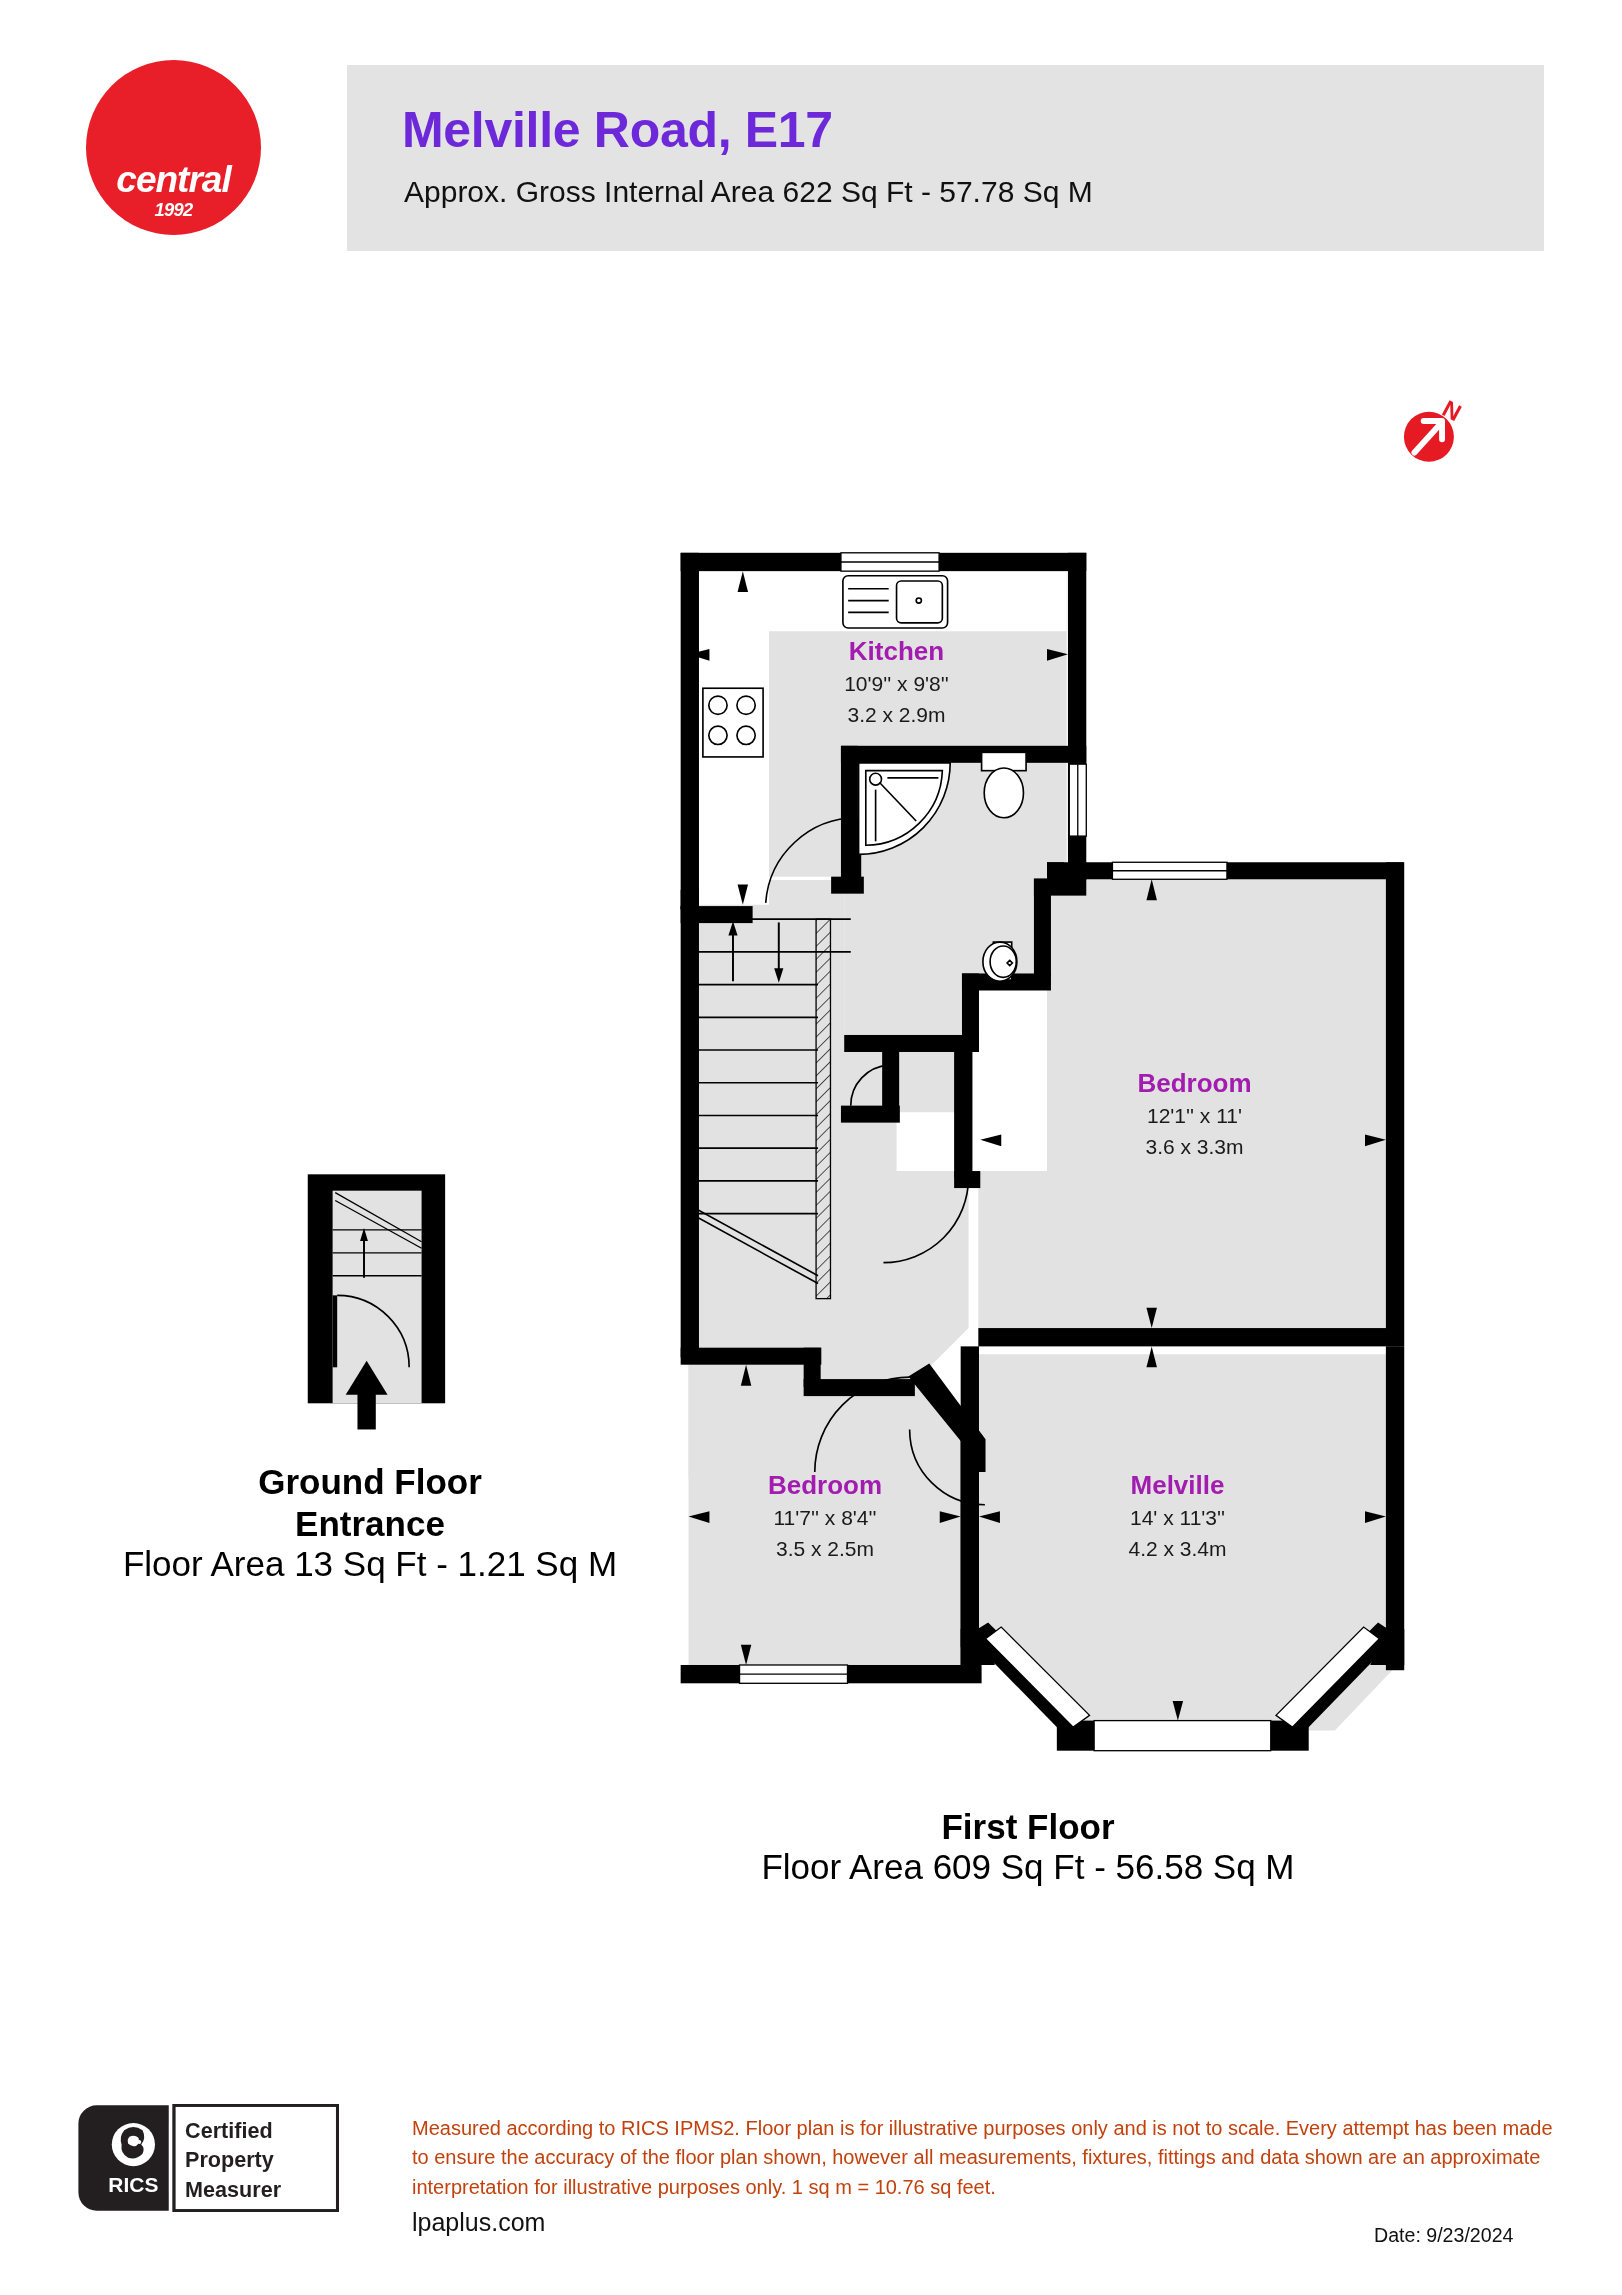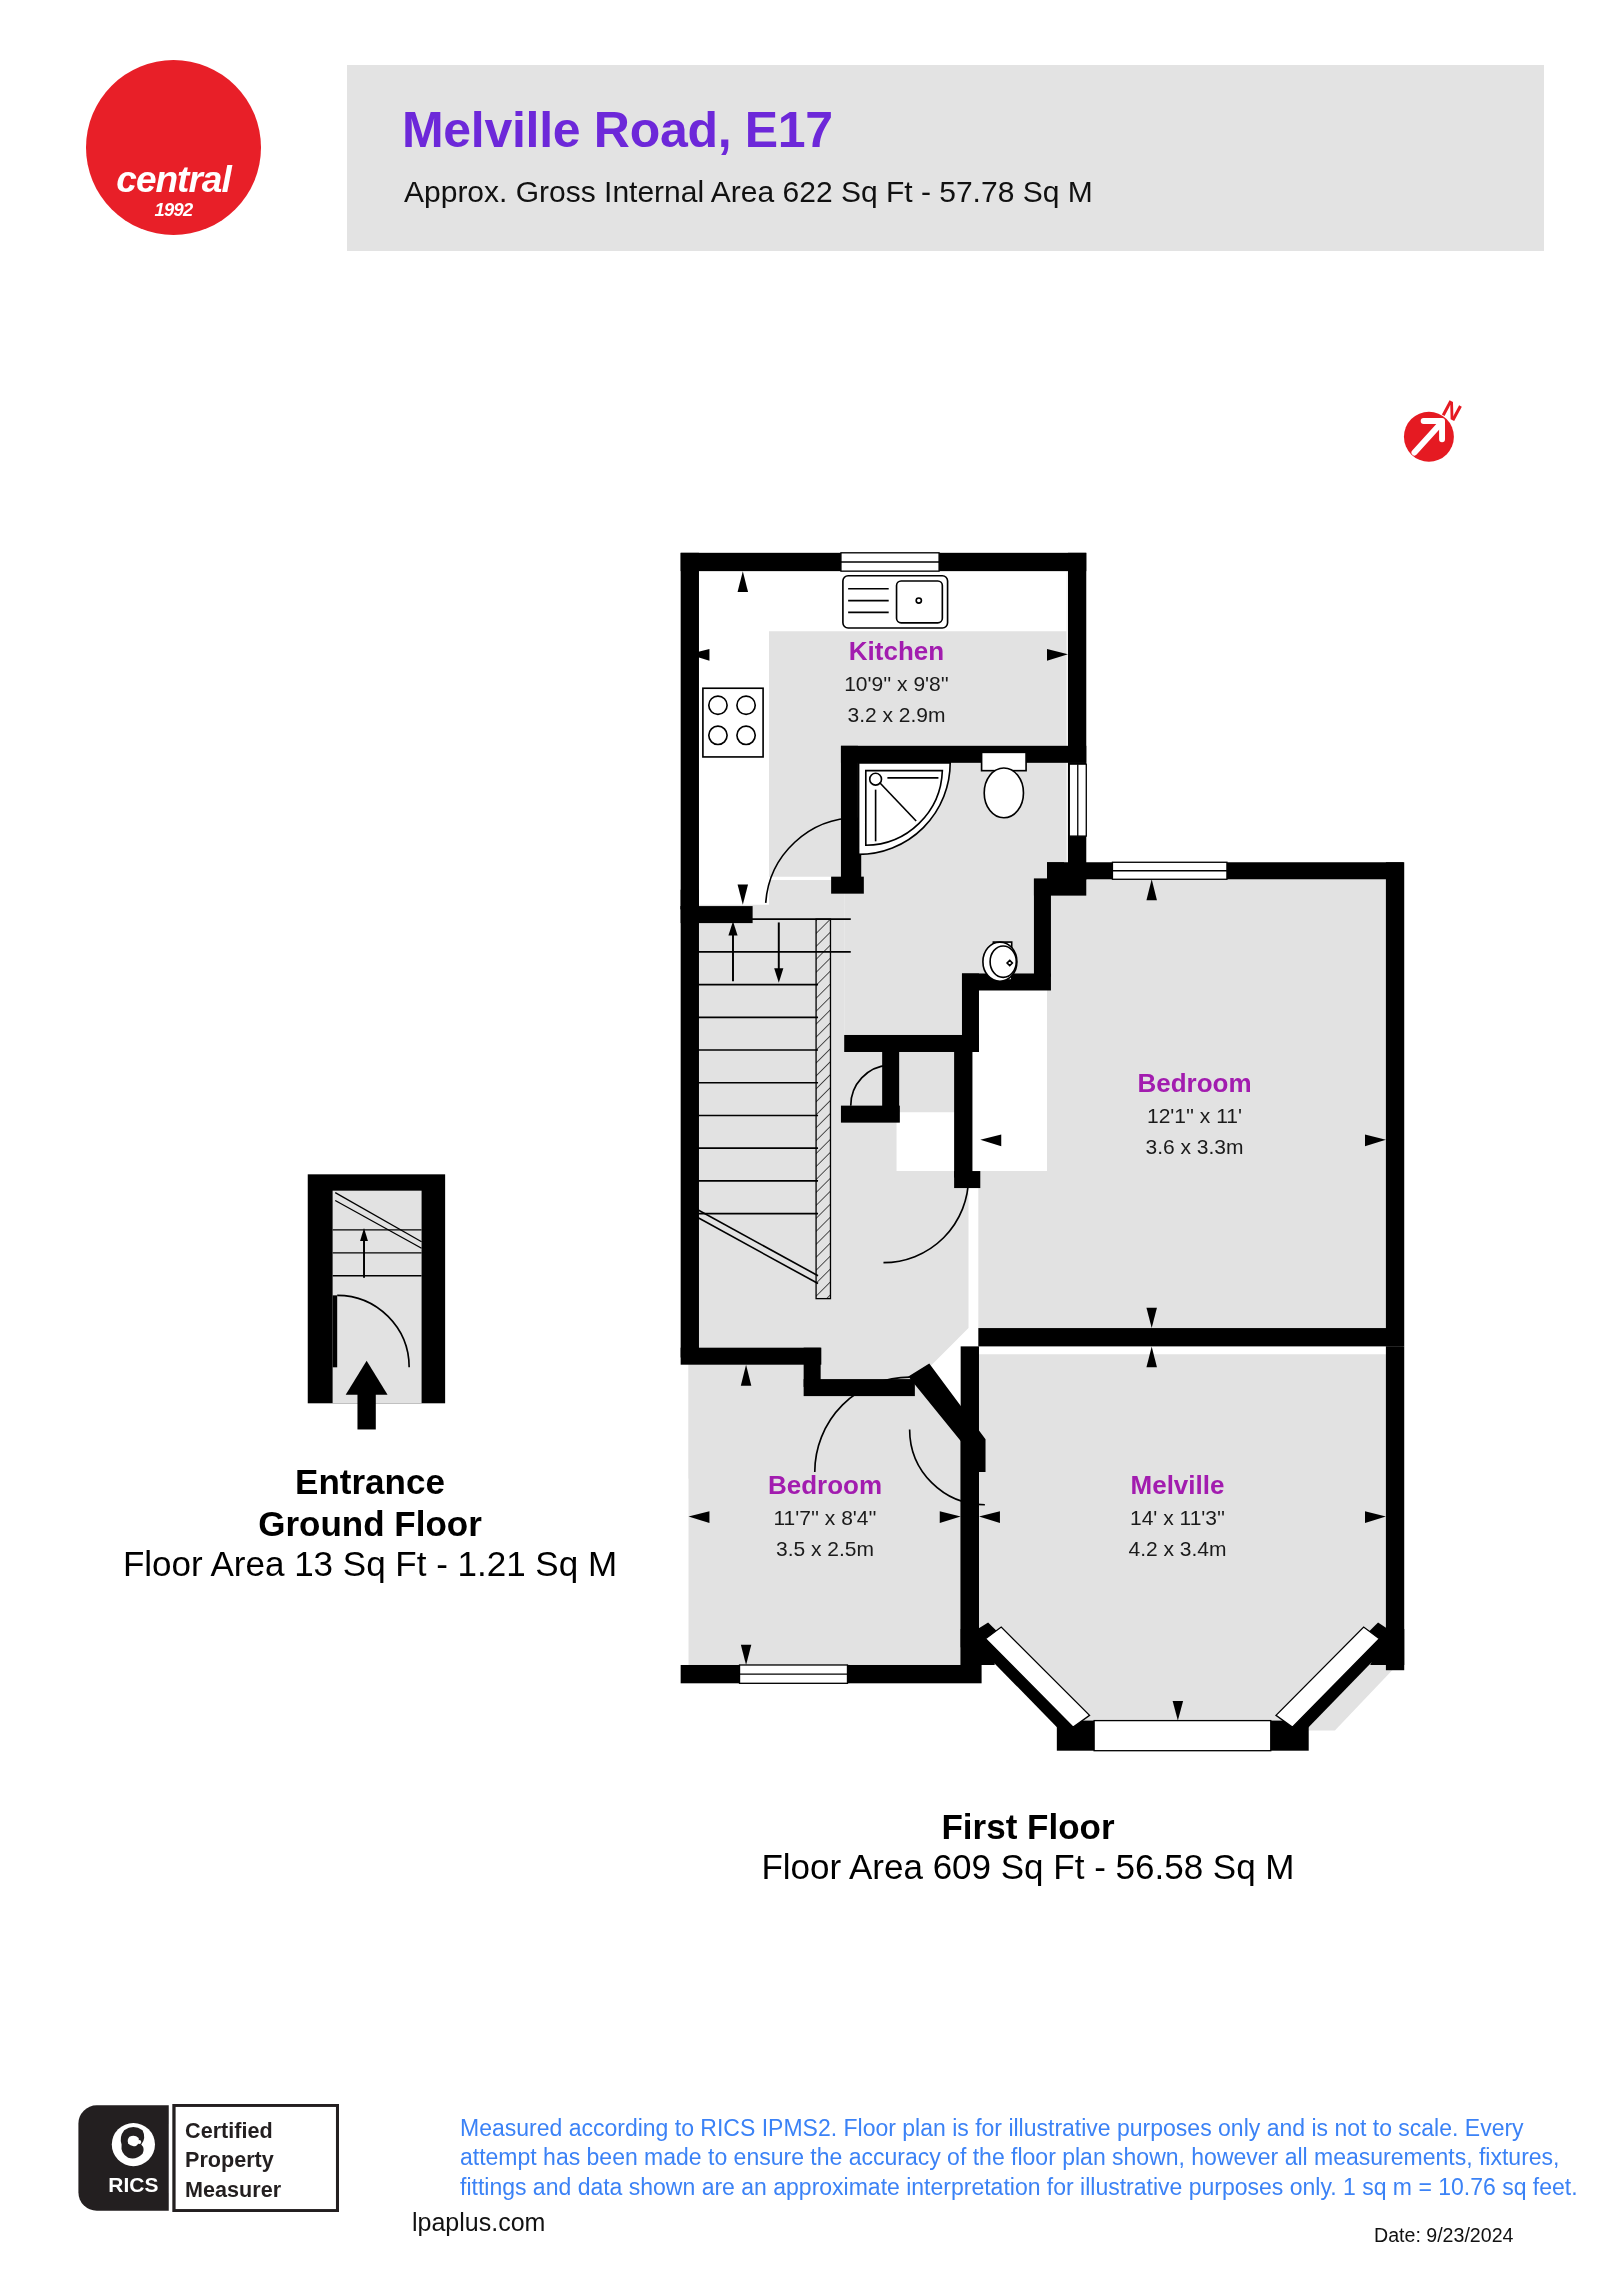--- a/index.html
+++ b/index.html
@@ -142,24 +142,23 @@
     left: 77px;
     top: 2104px;
     width: 262px;
     height: 108px;
   }
   #footer-text {
     position: absolute;
     left: 412px;
     top: 2114px;
     width: 1145px;
-    font-size: 23px;
+    font-size: 20px;
     line-height: 29.4px;
-    color: #3b82f6;
-    margin-left: 48px;
+    color: #c2410c;
   }
   #footer-site {
     position: absolute;
     left: 412px;
     top: 2208px;
     font-size: 25px;
     font-weight: 400;
     color: #111111;
   }
   #footer-date {
@@ -456,22 +455,22 @@
   <div class="room-dim">3.5 x 2.5m</div>
 </div>
 
 <div class="room-label" style="left:1040px; top:1469px; width:275px;">
   <div class="room-name">Melville</div>
   <div class="room-dim">14' x 11'3''</div>
   <div class="room-dim">4.2 x 3.4m</div>
 </div>
 
 <div class="floor-caption" style="left:105px; top:1461px; width:530px;">
+  <div class="fc-title">Ground Floor</div>
   <div class="fc-title">Entrance</div>
-  <div class="fc-title">Ground Floor</div>
   <div class="fc-area">Floor Area 13 Sq Ft - 1.21 Sq M</div>
 </div>
 
 <div class="floor-caption" style="left:753px; top:1806px; width:550px;">
   <div class="fc-title">First Floor</div>
   <div class="fc-area">Floor Area 609 Sq Ft - 56.58 Sq M</div>
 </div>
 
 <svg id="rics-badge" viewBox="0 0 400 165">
   <path d="M 30 2 h 110 v 161 h -110 a 28 28 0 0 1 -28 -28 v -105 a 28 28 0 0 1 28 -28 z" fill="#231f20"></path>

